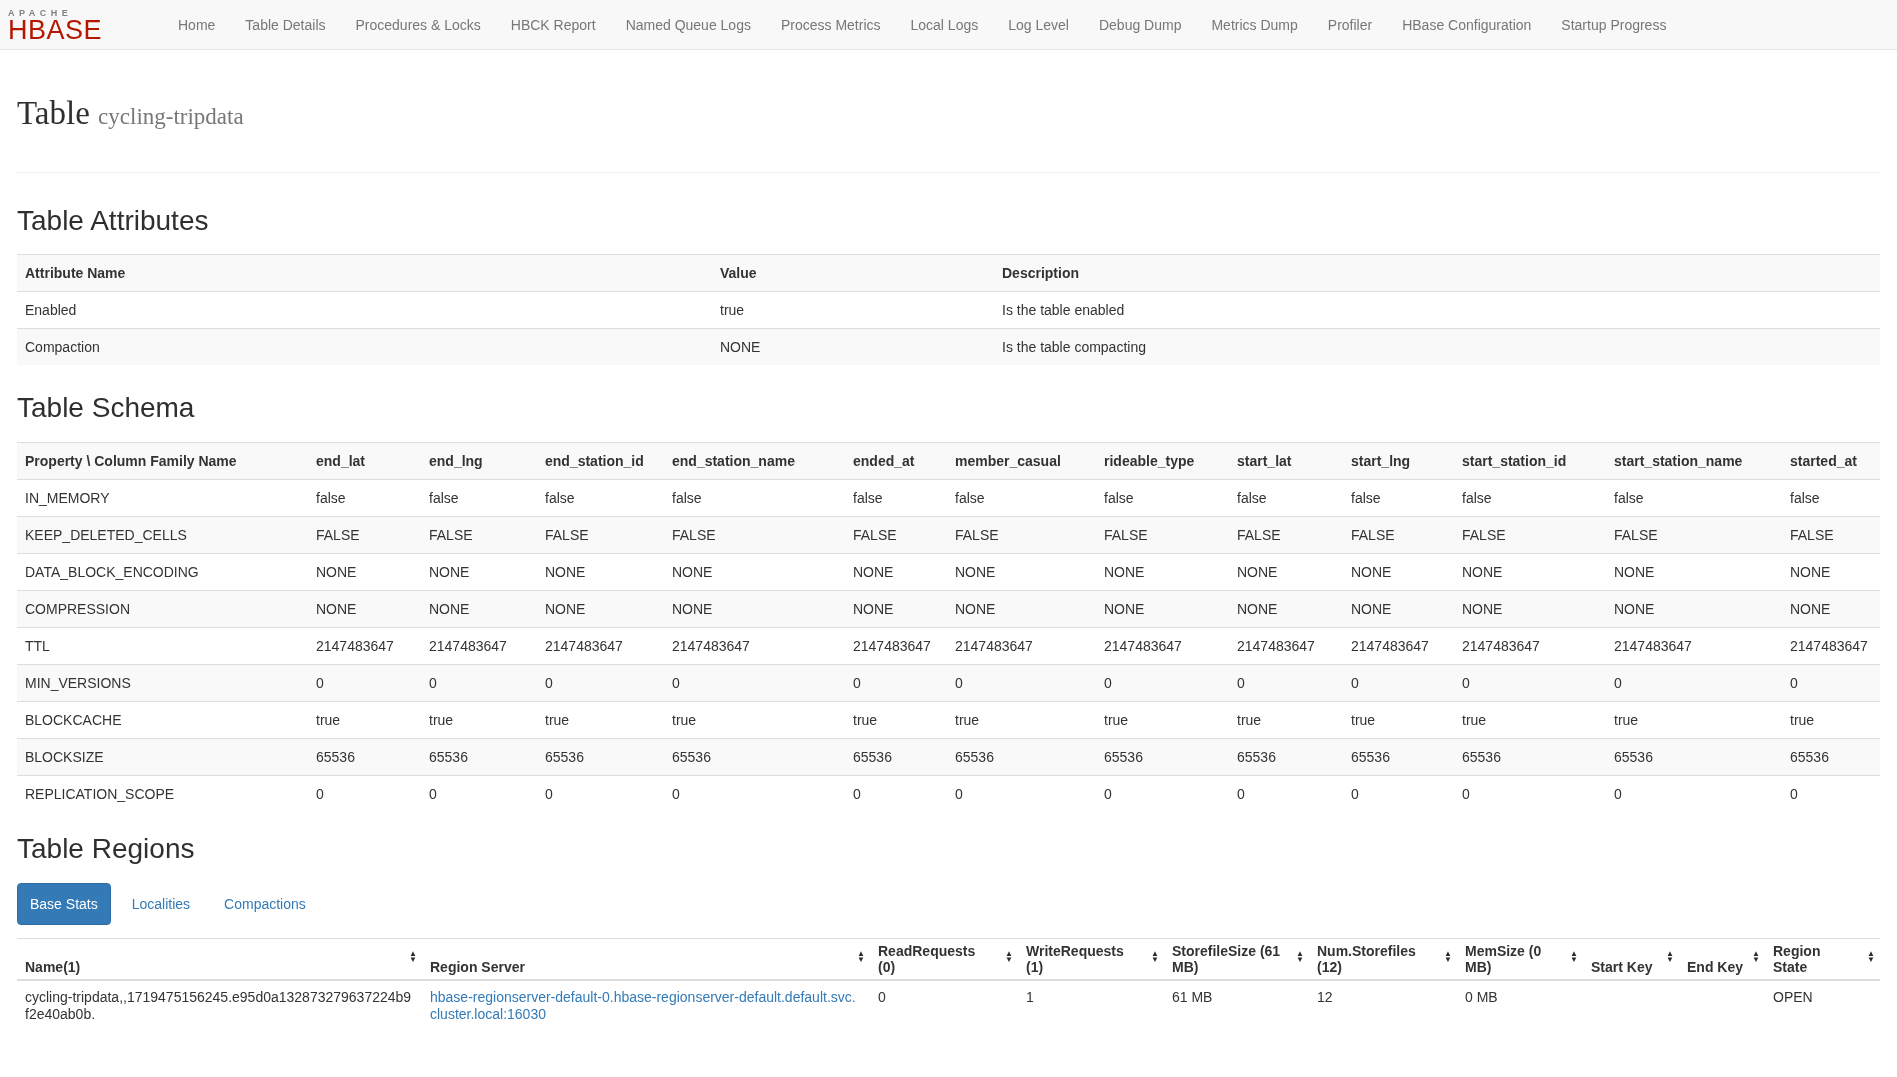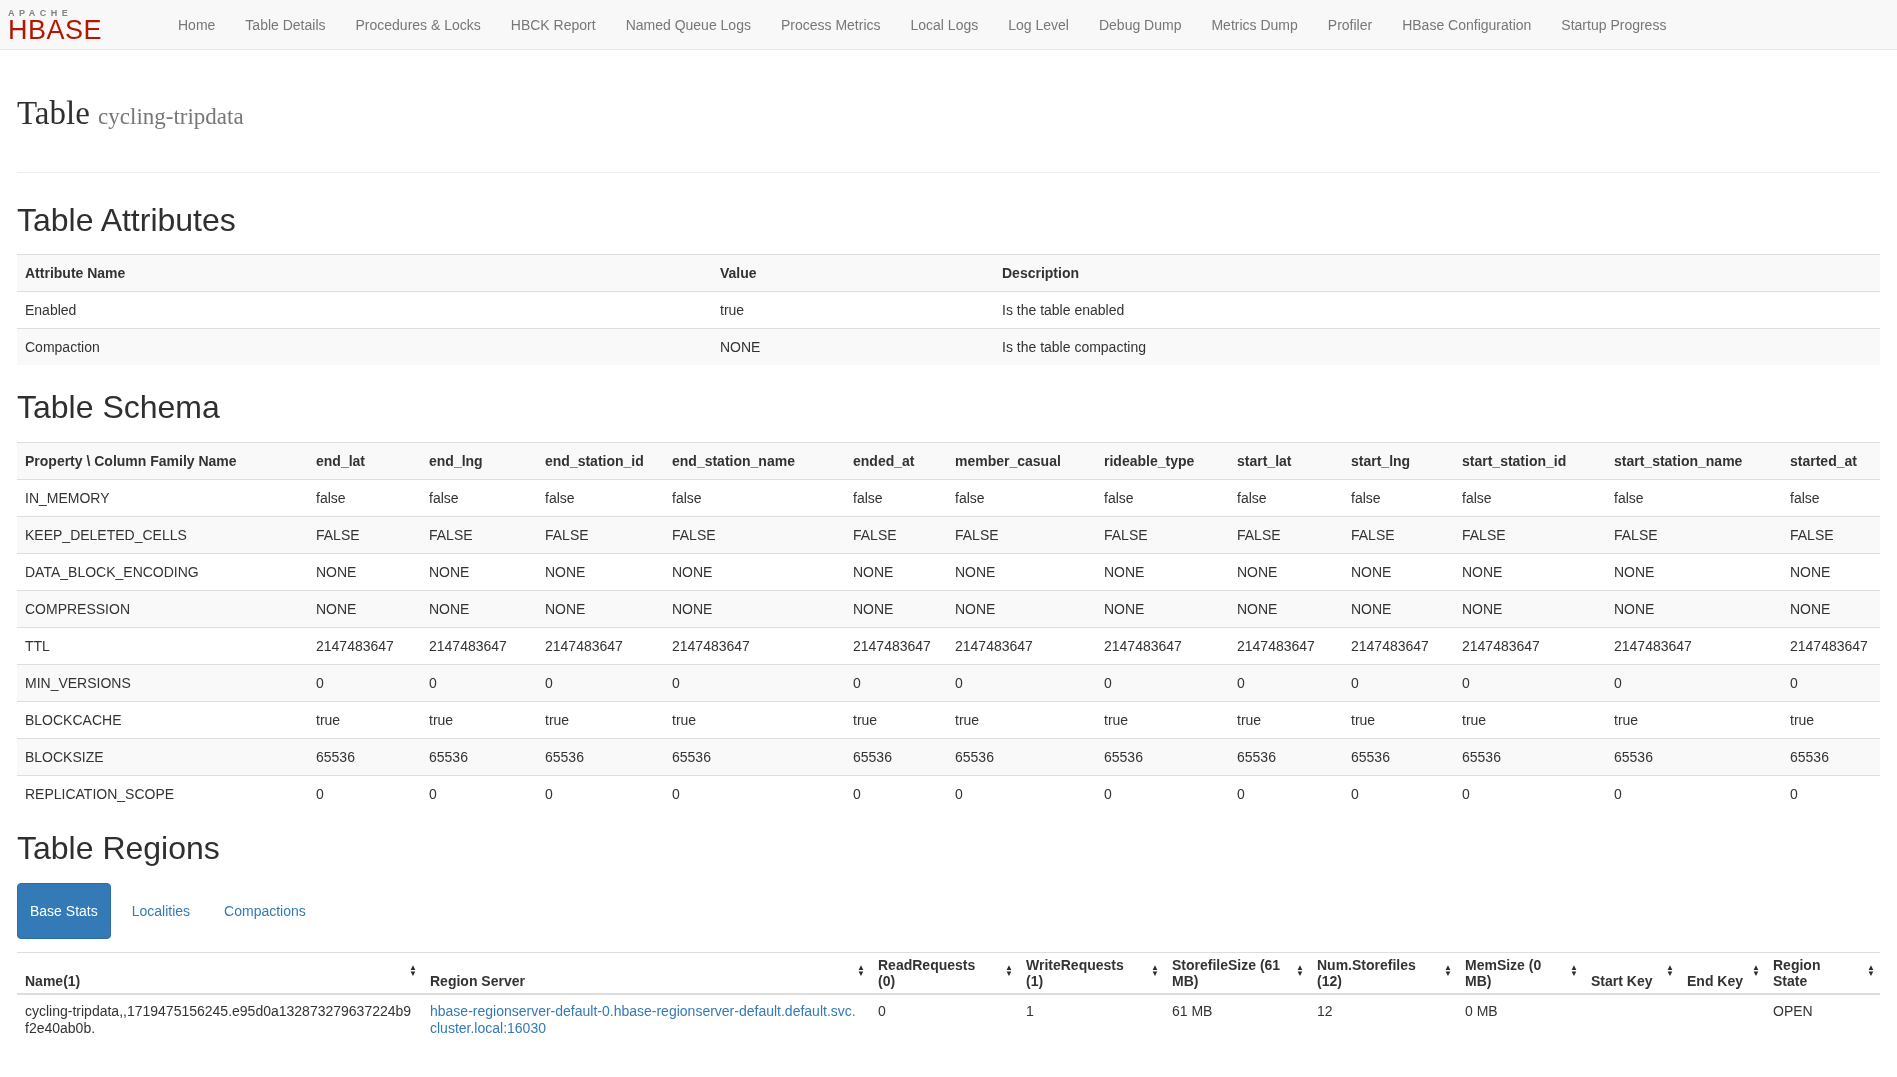--- a/index.html
+++ b/index.html
@@ -26,38 +26,38 @@
   .brand{display:flex;flex-direction:column;justify-content:flex-end;width:112px;margin-right:43px;text-decoration:none;}
   .brand .apache{font-size:9px;font-weight:bold;color:#808285;letter-spacing:4.5px;line-height:11px;white-space:nowrap;}
   .brand .hbase{font-size:27px;font-weight:normal;color:var(--brand-red);letter-spacing:0.5px;line-height:23px;white-space:nowrap;}
   .nav-items{list-style:none;display:flex;margin:0;padding:0;}
   .nav-items li a{display:block;padding:15px;line-height:20px;color:var(--muted);text-decoration:none;white-space:nowrap;cursor:pointer;}
   
   .container{padding:0 17px;}
   .page-header{margin-top:44px;padding-bottom:36px;border-bottom:1px solid #eee;font-family:Liberation Serif, serif;}
   h1{margin:0;font-size:33px;font-weight:500;line-height:38px;color:#2f2f2f;}
   h1 small{font-size:23px;font-weight:400;color:var(--muted);}
-  h2{font-size:32px;font-weight:500;line-height:31px;color:#2f2f2f;margin:0;}
+  h2{font-size:28px;font-weight:500;line-height:31px;color:#2f2f2f;margin:0;}
   #attributes-heading{margin-top:32px;}
   #schema-heading{margin-top:27px;}
   #regions-heading{margin-top:21px;}
   
   table{border-collapse:collapse;table-layout:fixed;width:1863px;}
   th,td{
     text-align:left;vertical-align:top;padding:8px;line-height:20px;
     border-top:1px solid var(--border);font-size:14px;font-weight:400;
     overflow:hidden;
   }
   th{font-weight:bold;}
   #attr-table{margin-top:18px;}
   #schema-table{margin-top:19px;}
   .striped tr:nth-child(odd){background:var(--stripe);}
   
   .region-tabs{margin-top:19px;display:flex;align-items:center;}
-  .tab-item{display:inline-block;padding:17px 12px;border:1px solid transparent;border-radius:4px;
+  .tab-item{display:inline-block;padding:10px 12px;border:1px solid transparent;border-radius:4px;
     line-height:20px;color:var(--accent);text-decoration:none;cursor:pointer;}
   .tab-item.active{background:var(--accent);border-color:var(--accent-border);color:#fff;}
   .tab-item + .tab-item{margin-left:8px;}
   #regions-table{margin-top:13px;}
   #regions-table thead th{
     position:relative;vertical-align:bottom;padding:4px 22px 4px 8px;
     line-height:16px;border-bottom:2px solid var(--border);cursor:pointer;
   }
   #regions-table tbody td{line-height:17px;}
   td.breakable{word-break:break-all;}

